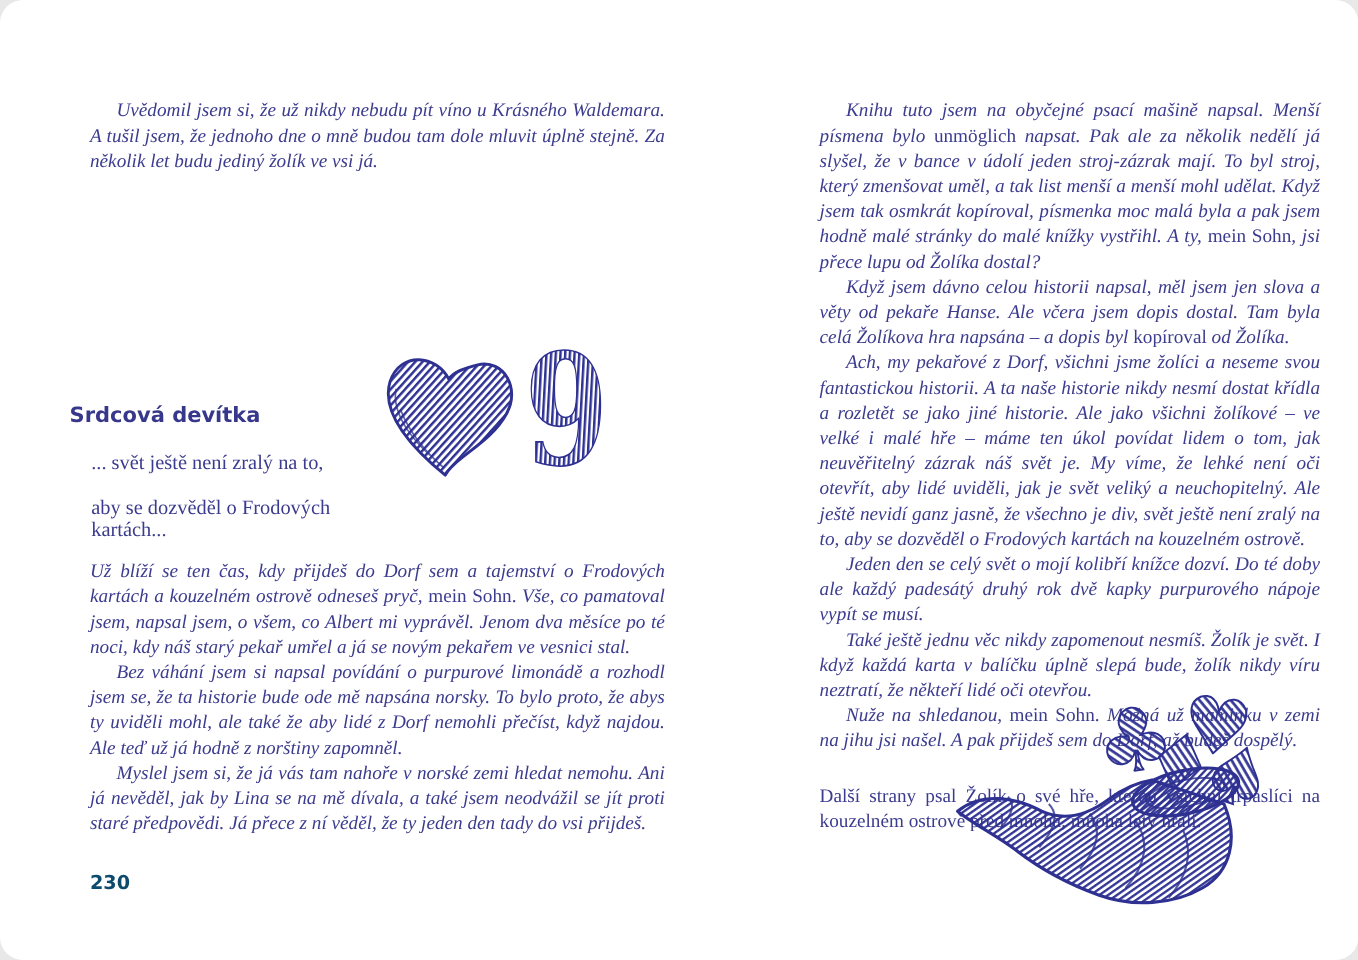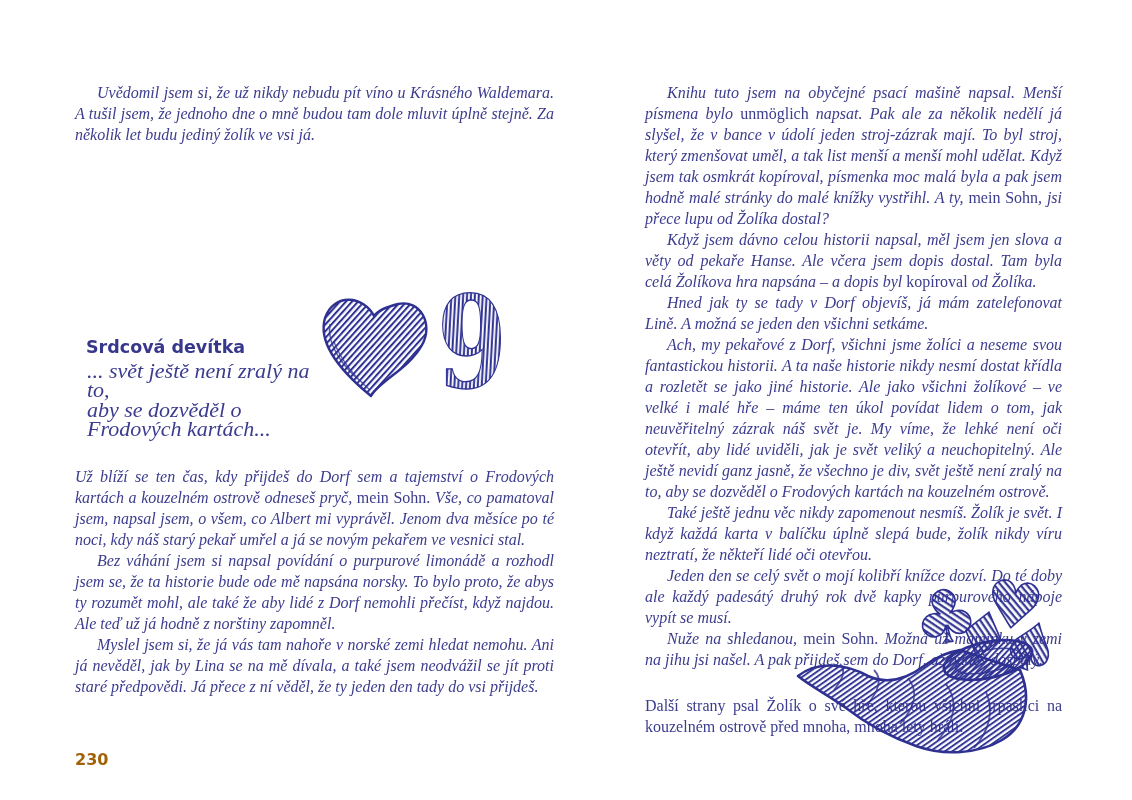--- a/index.html
+++ b/index.html
@@ -3,20 +3,21 @@
 <meta charset="utf-8">
 <style>
   html,body{margin:0;padding:0;background:#e8e8e8;}
   .spread{
     position:relative;
     width:1132px;height:800px;
     background:#ffffff;
     overflow:hidden;
     font-family:"Liberation Serif", serif;
     color:#3c3c8f;
+    border-radius:19px;
   }
   .textblock{position:absolute;}
   .para{
     margin:0;
     font-size:16px;
     line-height:21px;
     text-align:justify;
     color:#3c3c8f;
   }
   .para.indent{text-indent:22px;}
@@ -25,46 +26,44 @@
   .seg-roman{font-style:normal;}
   .chapter-title{
     font-family:"DejaVu Sans", sans-serif;
     font-weight:bold;
     font-size:17.5px;
     line-height:22px;
     margin:0 0 3px 0;
     color:#37378c;
   }
   .chapter-subtitle{
-    font-style:italic;
-    font-size:22px;
+    font-size:17px;
     line-height:19px;
-    margin:1px;
+    margin:18px;
     color:#3c3c8f;
   }
   .page-number{
     position:absolute;
     font-family:"DejaVu Sans", sans-serif;
     font-weight:bold;
     font-size:16px;
-    color:#a16207;
-    margin-top:24px;
+    color:#0c4a6e;
   }
   .illus{position:absolute;}
 </style>
 </head>
 <body>
 
 <div class="spread">
 
   <div class="textblock" style="left:75px;top:82px;width:479px;">
       <p class="para indent"><span class="seg-italic">Uvědomil jsem si, že už nikdy nebudu pít víno u Krásného Waldemara. A tušil jsem, že jednoho dne o mně budou tam dole mluvit úplně stejně. Za několik let budu jediný žolík ve vsi já.</span></p>
     </div>
 
-  <div class="textblock" style="left:86px;top:336px;width:250px;">
+  <div class="textblock" style="left:58px;top:336px;width:250px;">
     <h2 class="chapter-title">Srdcová devítka</h2>
     <p class="chapter-subtitle">... svět ještě není zralý na to,</p>
     <p class="chapter-subtitle">aby se dozvěděl o Frodových kartách...</p>
   </div>
 
   <svg class="illus" style="left:312px;top:284px;" width="200" height="126" viewBox="0 0 200 126">
     <defs>
       <pattern id="hatchDiagA" width="4.5" height="4.5" patternUnits="userSpaceOnUse" patternTransform="rotate(-48)">
         <rect width="4.5" height="4.5" fill="none"></rect>
         <line x1="0" y1="1" x2="4.5" y2="1" stroke="#2e3192" stroke-width="2.1"></line>
@@ -79,33 +78,32 @@
                C67,97 97,85 110,61 C122,40 108,15 86,20 C74,23 66,26 62,32 Z" fill="url(#hatchDiagA)" stroke="#2e3192" stroke-width="2.4" stroke-linejoin="round"></path>
       <path d="M22,58 C30,78 44,94 58,106 M18,40 C14,62 34,86 52,100" fill="none" stroke="#2e3192" stroke-width="1.4" opacity="0.75"></path>
     </g>
     <g transform="translate(160,103) scale(0.78,1)">
       <text x="0" y="0" text-anchor="middle" font-family="DejaVu Serif, serif" font-weight="bold" font-size="128" fill="url(#hatchVertA)" stroke="#2e3192" stroke-width="1.3">9</text>
     </g>
   </svg>
 
   <div class="textblock" style="left:75px;top:441px;width:479px;">
       <p class="para space-before"><span class="seg-italic">Už blíží se ten čas, kdy přijdeš do Dorf sem a tajemství o Frodových kartách a kouzelném ostrově odneseš pryč, </span><span class="seg-roman">mein Sohn.</span><span class="seg-italic"> Vše, co pamatoval jsem, napsal jsem, o všem, co Albert mi vyprávěl. Jenom dva měsíce po té noci, kdy náš starý pekař umřel a já se novým pekařem ve vesnici stal.</span></p>
-      <p class="para indent"><span class="seg-italic">Bez váhání jsem si napsal povídání o purpurové limonádě a rozhodl jsem se, že ta historie bude ode mě napsána norsky. To bylo proto, že abys ty rozumět mohl, ale také že aby lidé z Dorf nemohli přečíst, když najdou. Ale teď už já hodně z norštiny zapomněl.</span></p>
+      <p class="para indent"><span class="seg-italic">Bez váhání jsem si napsal povídání o purpurové limonádě a rozhodl jsem se, že ta historie bude ode mě napsána norsky. To bylo proto, že abys ty uviděli mohl, ale také že aby lidé z Dorf nemohli přečíst, když najdou. Ale teď už já hodně z norštiny zapomněl.</span></p>
       <p class="para indent"><span class="seg-italic">Myslel jsem si, že já vás tam nahoře v norské zemi hledat nemohu. Ani já nevěděl, jak by Lina se na mě dívala, a také jsem neodvážil se jít proti staré předpovědi. Já přece z ní věděl, že ty jeden den tady do vsi přijdeš.</span></p>
     </div>
 
   <div class="page-number" style="left:75px;top:726px;">230</div>
 
-  <div class="textblock" style="left:645px;top:82px;width:417px;">
+  <div class="textblock" style="left:683px;top:82px;width:417px;">
       <p class="para indent"><span class="seg-italic">Knihu tuto jsem na obyčejné psací mašině napsal. Menší písmena bylo </span><span class="seg-roman">unmöglich</span><span class="seg-italic"> napsat. Pak ale za několik nedělí já slyšel, že v bance v údolí jeden stroj-zázrak mají. To byl stroj, který zmenšovat uměl, a tak list menší a menší mohl udělat. Když jsem tak osmkrát kopíroval, písmenka moc malá byla a pak jsem hodně malé stránky do malé knížky vystřihl. A ty, </span><span class="seg-roman">mein Sohn</span><span class="seg-italic">, jsi přece lupu od Žolíka dostal?</span></p>
       <p class="para indent"><span class="seg-italic">Když jsem dávno celou historii napsal, měl jsem jen slova a věty od pekaře Hanse. Ale včera jsem dopis dostal. Tam byla celá Žolíkova hra napsána – a dopis byl </span><span class="seg-roman">kopíroval</span><span class="seg-italic"> od Žolíka.</span></p>
-      <p class="para indent"><span class="seg-italic">Hned jak ty se tady v Dorf objevíš, já mám zatelefonovat Lině. A možná se jeden den všichni setkáme.</span></p>
       <p class="para indent"><span class="seg-italic">Ach, my pekařové z Dorf, všichni jsme žolíci a neseme svou fantastickou historii. A ta naše historie nikdy nesmí dostat křídla a rozletět se jako jiné historie. Ale jako všichni žolíkové – ve velké i malé hře – máme ten úkol povídat lidem o tom, jak neuvěřitelný zázrak náš svět je. My víme, že lehké není oči otevřít, aby lidé uviděli, jak je svět veliký a neuchopitelný. Ale ještě nevidí ganz jasně, že všechno je div, svět ještě není zralý na to, aby se dozvěděl o Frodových kartách na kouzelném ostrově.</span></p>
+      <p class="para indent"><span class="seg-italic">Jeden den se celý svět o mojí kolibří knížce dozví. Do té doby ale každý padesátý druhý rok dvě kapky purpurového nápoje vypít se musí.</span></p>
       <p class="para indent"><span class="seg-italic">Také ještě jednu věc nikdy zapomenout nesmíš. Žolík je svět. I když každá karta v balíčku úplně slepá bude, žolík nikdy víru neztratí, že někteří lidé oči otevřou.</span></p>
-      <p class="para indent"><span class="seg-italic">Jeden den se celý svět o mojí kolibří knížce dozví. Do té doby ale každý padesátý druhý rok dvě kapky purpurového nápoje vypít se musí.</span></p>
       <p class="para indent"><span class="seg-italic">Nuže na shledanou, </span><span class="seg-roman">mein Sohn.</span><span class="seg-italic"> Možná už maminku v zemi na jihu jsi našel. A pak přijdeš sem do Dorf, až budeš dospělý.</span></p>
       <p class="para space-before"><span class="seg-roman">Další strany psal Žolík o své hře, kterou všichni trpaslíci na kouzelném ostrově před mnoha, mnoha lety hráli.</span></p>
     </div>
 
   <svg class="illus" style="left:788px;top:578px;" width="292" height="198" viewBox="0 0 292 198">
     <defs>
       <pattern id="hatchDiagB" width="4.2" height="4.2" patternUnits="userSpaceOnUse" patternTransform="rotate(-35)">
         <rect width="4.2" height="4.2" fill="none"></rect>
         <line x1="0" y1="1" x2="4.2" y2="1" stroke="#2e3192" stroke-width="1.9"></line>
       </pattern>

